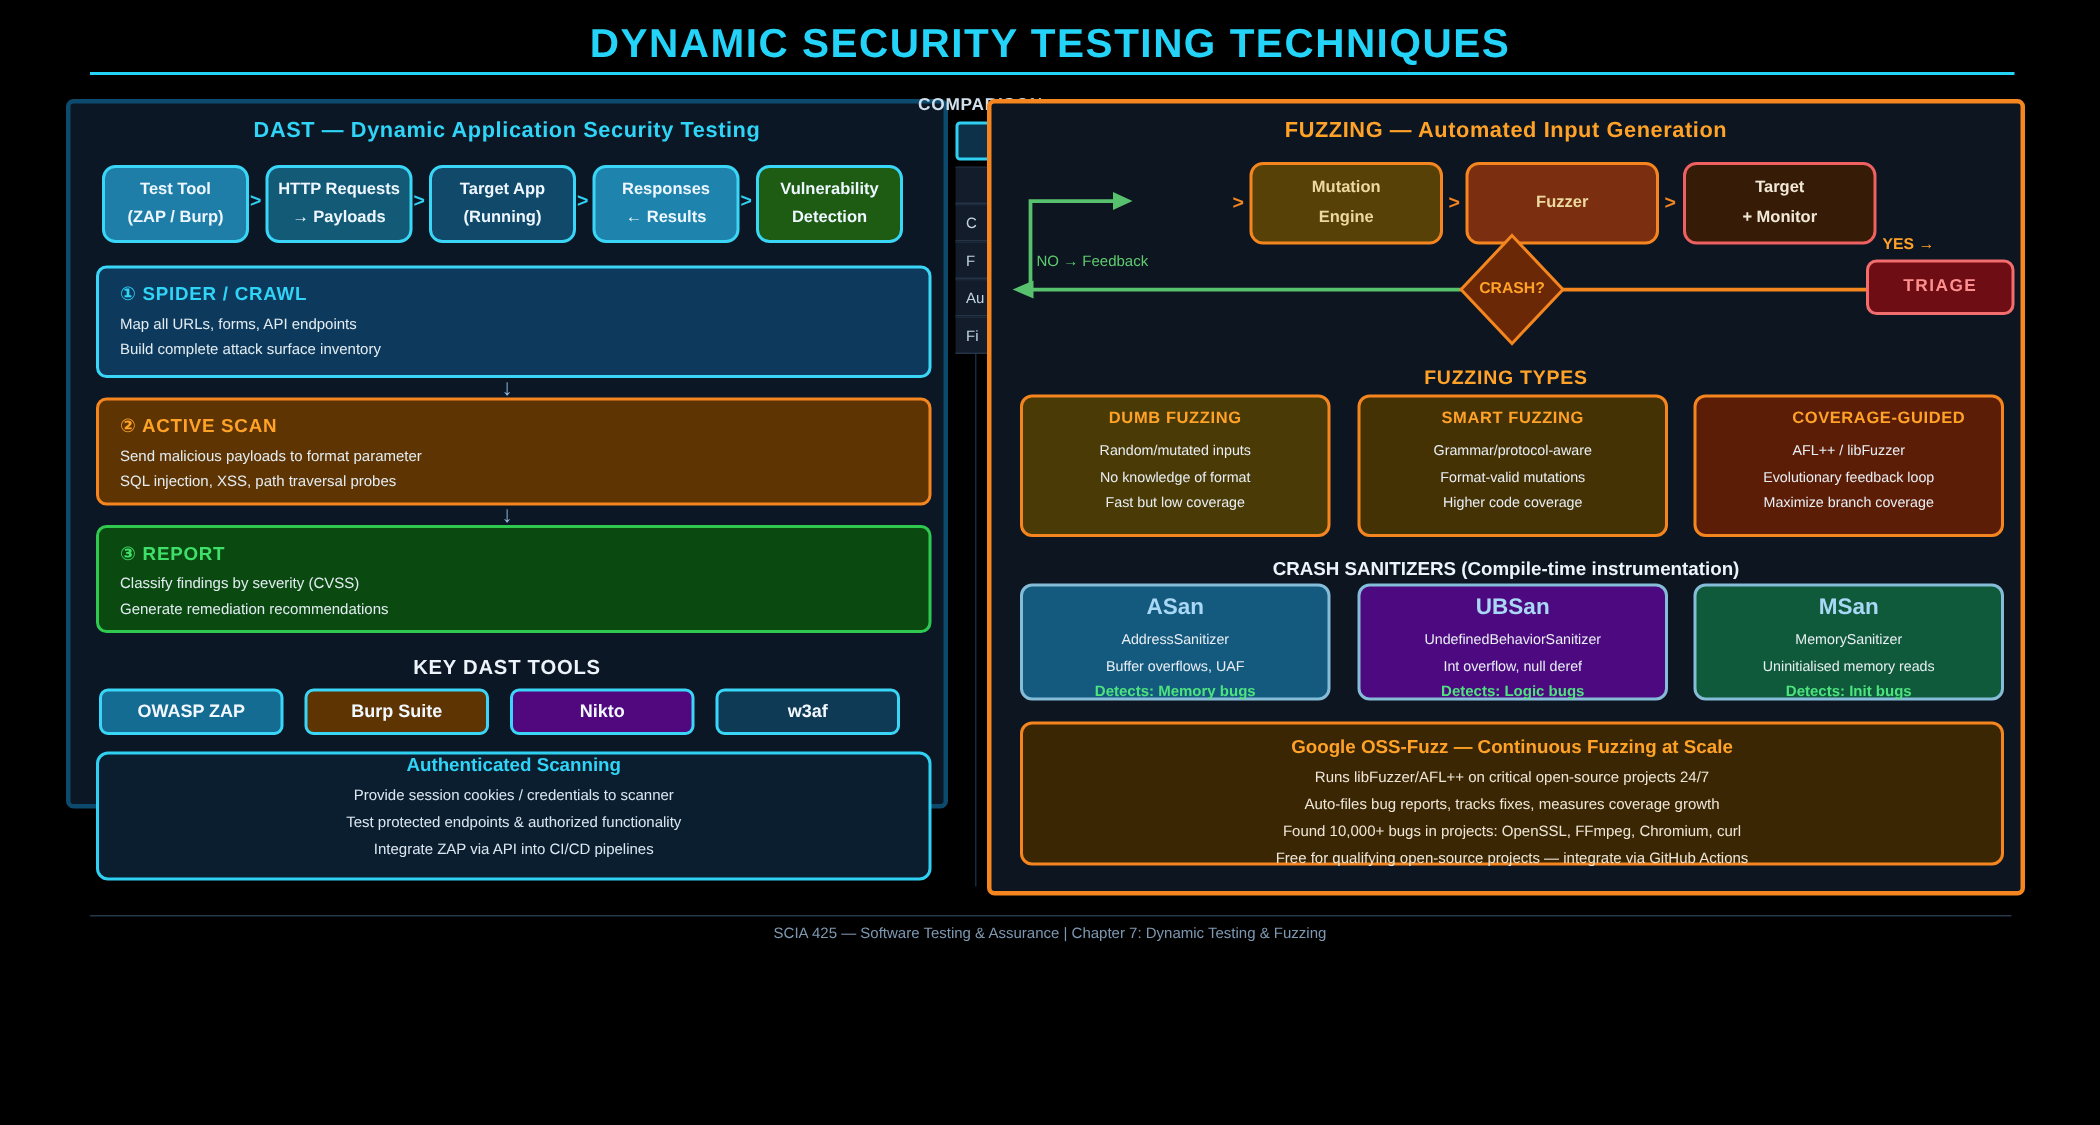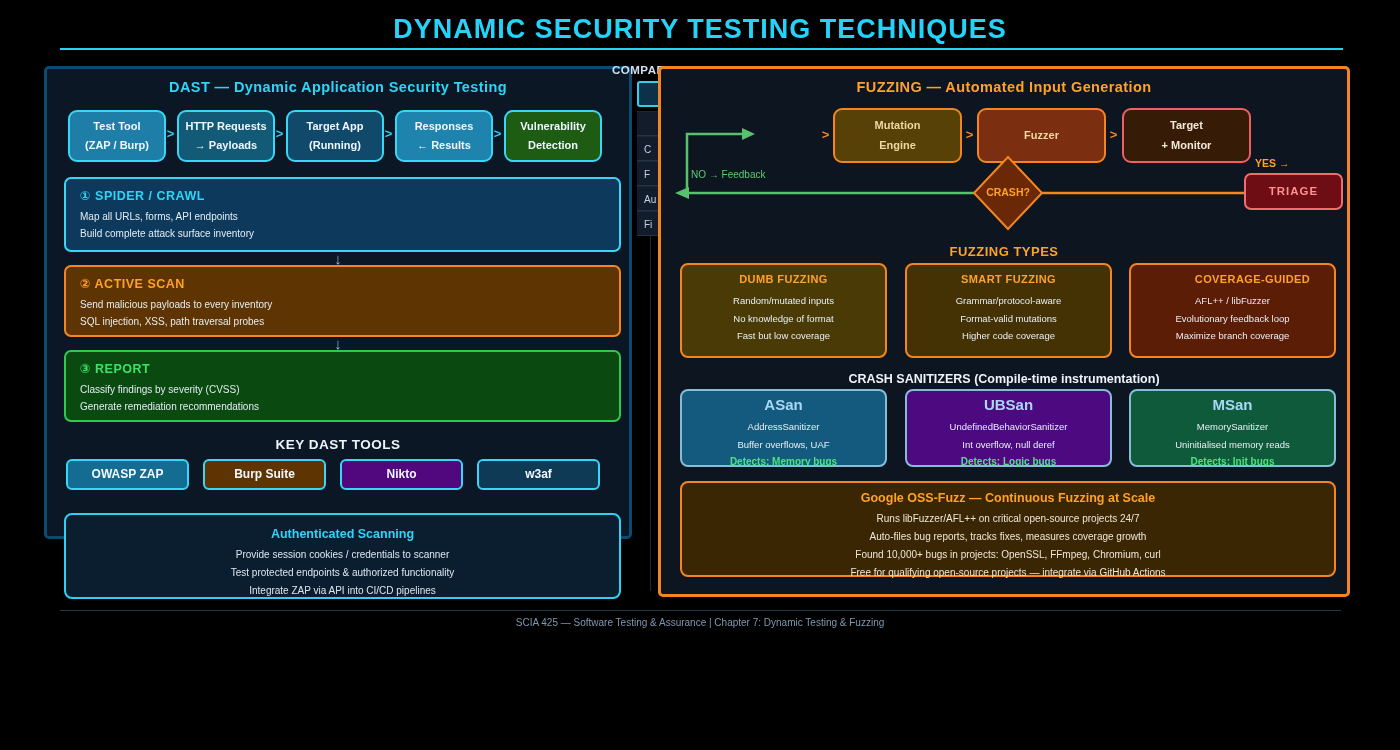--- a/index.html
+++ b/index.html
@@ -30,21 +30,21 @@
   .step{box-sizing:border-box;left:17px;width:557px;border-radius:7px;padding:9px 14px;border:2px solid;}
   .step-title{font-size:12.5px;font-weight:bold;letter-spacing:.5px;margin-bottom:8px;}
   .step-line{font-size:10px;color:#e3ecf2;margin-bottom:6px;}
   .darr{left:0;width:100%;text-align:center;color:#8fb6dc;font-size:15px;line-height:13px;}
   .subhead{left:0;width:100%;text-align:center;font-weight:bold;}
   .tools-head{top:368px;font-size:13.5px;color:#ecf3fa;letter-spacing:.5px;text-align:center;}
   .tool{box-sizing:border-box;top:390px;width:123px;height:31px;border:2px solid #3ad6f7;
         border-radius:6px;color:#f2f8ff;font-weight:bold;font-size:12px;text-align:center;
         line-height:27px;}
   .auth{box-sizing:border-box;left:17px;top:432px;width:557px;height:86px;background:#0b1e30;
-        border:2px solid #2fd0f2;border-radius:8px;text-align:center;padding-top:12px;margin-top:12px;}
+        border:2px solid #2fd0f2;border-radius:8px;text-align:center;padding-top:0;}
   .auth-title{font-size:12.5px;font-weight:bold;color:#2fd4f7;margin-bottom:8px;}
   .auth-line{font-size:10px;color:#dbe7f0;margin-bottom:7px;}
   
   .fz-label{font-size:10.5px;font-weight:bold;}
   .triage{box-sizing:border-box;left:583px;top:104px;width:99px;height:37px;background:#6e0d13;
           border:2px solid #f26d6d;border-radius:7px;color:#ff9090;font-weight:bold;
           font-size:11.5px;letter-spacing:1px;text-align:center;line-height:33px;}
   .card{box-sizing:border-box;width:207px;border-radius:8px;border:2px solid;text-align:center;padding-top:8px;}
   .card-title{font-size:11px;font-weight:bold;letter-spacing:.4px;margin-bottom:10px;}
   .card-line{font-size:9.5px;color:#e8eef4;margin-bottom:6.5px;}
@@ -114,21 +114,21 @@
     </div>
 
     <div class="abs step" style="top:108px;height:75px;background:#0d3a5c;border-color:#3ad6f7;">
       <div class="step-title" style="color:#2fd4f7;">① SPIDER / CRAWL</div>
       <div class="step-line">Map all URLs, forms, API endpoints</div>
       <div class="step-line">Build complete attack surface inventory</div>
     </div>
     <div class="abs darr" style="top:183px;">↓</div>
     <div class="abs step" style="top:196px;height:72px;background:#5e3502;border-color:#f5861f;">
       <div class="step-title" style="color:#ffa227;">② ACTIVE SCAN</div>
-      <div class="step-line">Send malicious payloads to every inventory</div>
+      <div class="step-line">Send malicious payloads to format parameter</div>
       <div class="step-line">SQL injection, XSS, path traversal probes</div>
     </div>
     <div class="abs darr" style="top:268px;">↓</div>
     <div class="abs step" style="top:281px;height:72px;background:#0a4a10;border-color:#2fc94f;">
       <div class="step-title" style="color:#3fe06a;">③ REPORT</div>
       <div class="step-line">Classify findings by severity (CVSS)</div>
       <div class="step-line">Generate remediation recommendations</div>
     </div>
 
     <div class="abs subhead tools-head">KEY DAST TOOLS</div>

